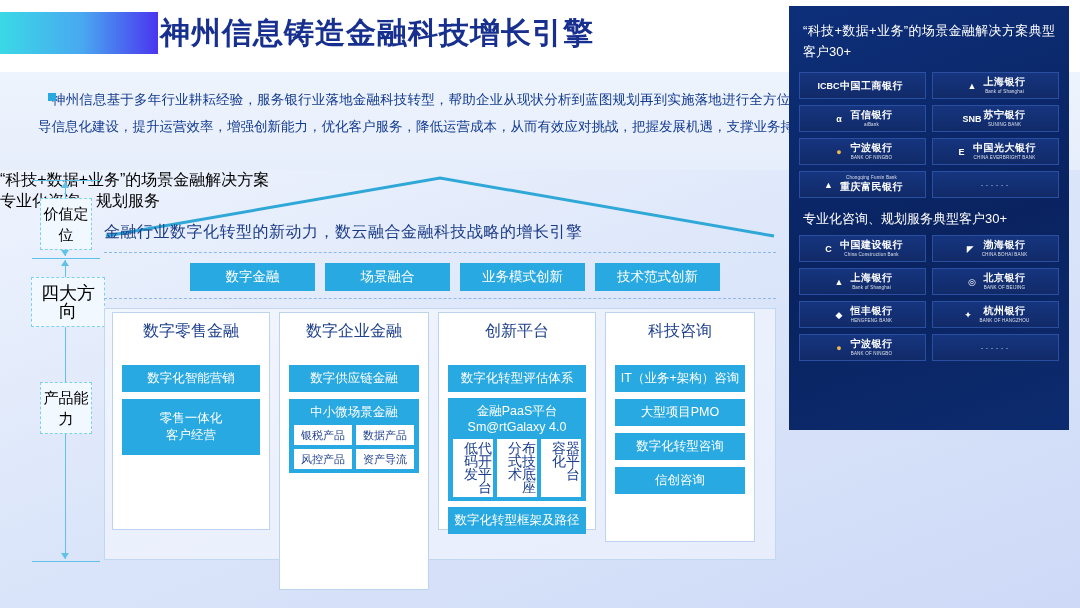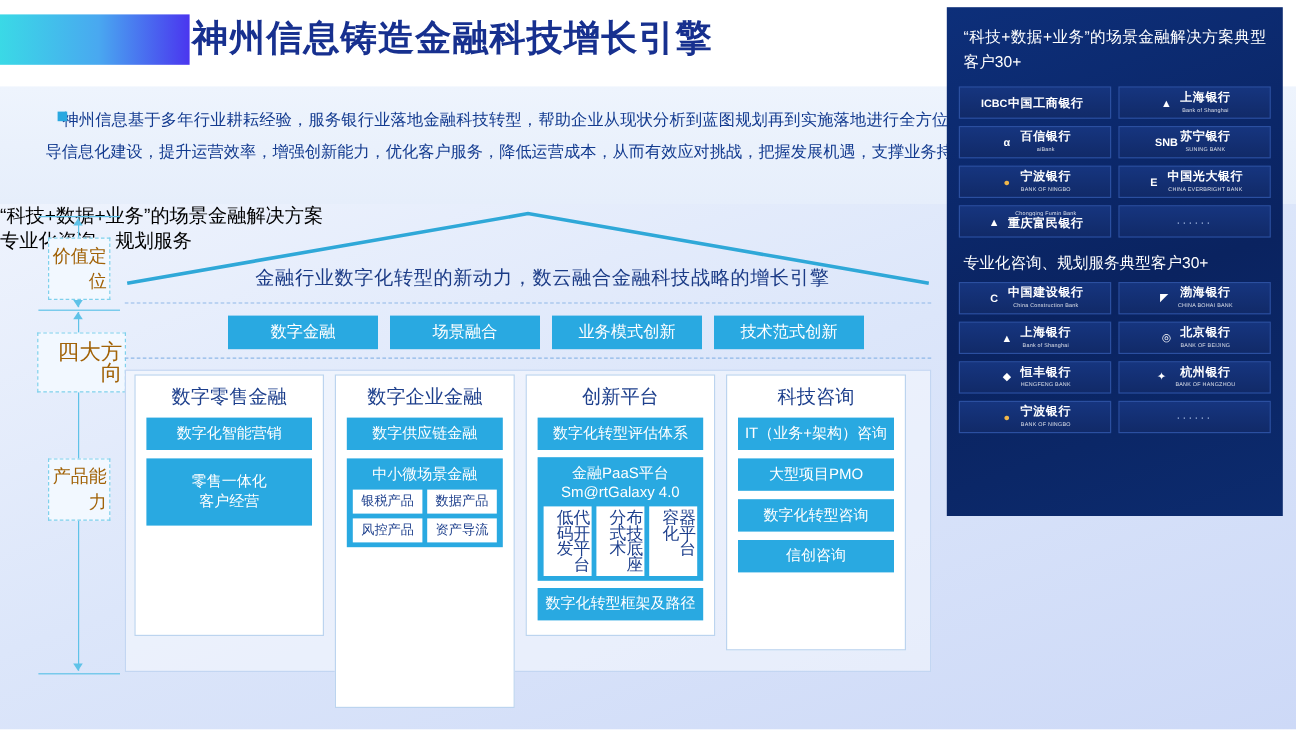--- a/index.html
+++ b/index.html
@@ -74,29 +74,29 @@
   }
   .arrow-up, .arrow-dn {
     position: absolute; left: 29px; width: 0; height: 0;
     border-left: 4px solid transparent; border-right: 4px solid transparent;
   }
   .arrow-up { border-bottom: 6px solid #5fc2e8; }
   .arrow-dn { border-top: 6px solid #5fc2e8; }
   .axis-label {
     position: absolute; left: 4px;
     background: #f2f8ff; border: 1px dashed #7fd0ec;
-    color: #a16207; font-size: 15px; text-align: right;
+    color: #000000; font-size: 15px; text-align: center;
     line-height: 21px; padding: 4px 2px; width: 60px;
   }
 
   
   .roof { position: absolute; left: 104px; top: 4px; width: 672px; height: 68px; }
   .banner-text {
-    position: absolute; left: 116px; top: 52px; width: 672px;
-    text-align: center; font-size: 16px; color: #1b3b86; letter-spacing: .5px;
+    position: absolute; left: 104px; top: 52px; width: 672px;
+    font-size: 16px; color: #1b3b86; letter-spacing: .5px;
   }
   .dash-1 {
     position: absolute; left: 104px; top: 82px; width: 672px;
     border-top: 1px dashed #8fb8e8;
   }
   .dash-2 {
     position: absolute; left: 104px; top: 128px; width: 672px;
     border-top: 1px dashed #8fb8e8;
   }
 
@@ -122,21 +122,21 @@
   .col {
     background: #ffffff; border: 1px solid #bcd4ef;
     padding: 8px 9px 10px 9px;
   }
   .col-1 { width: 158px; height: 218px; }
   .col-2 { width: 150px; height: 278px; }
   .col-3 { width: 158px; height: 218px; }
   .col-4 { width: 150px; height: 230px; }
   .col-title {
     text-align: center; font-size: 16px; color: #1d3f8c;
-    margin-bottom: 6px; white-space: nowrap;
+    margin-bottom: 23px; white-space: nowrap;
   }
   .chip {
     background: #29a9e1; color: #ffffff; text-align: center;
     font-size: 12.5px; line-height: 17px; padding: 5px 2px;
     margin-bottom: 7px;
   }
   .chip-tall { padding: 11px 2px; }
   .chip-group {
     background: #29a9e1; color: #ffffff; padding: 5px 5px 4px 5px;
     margin-bottom: 2px;

